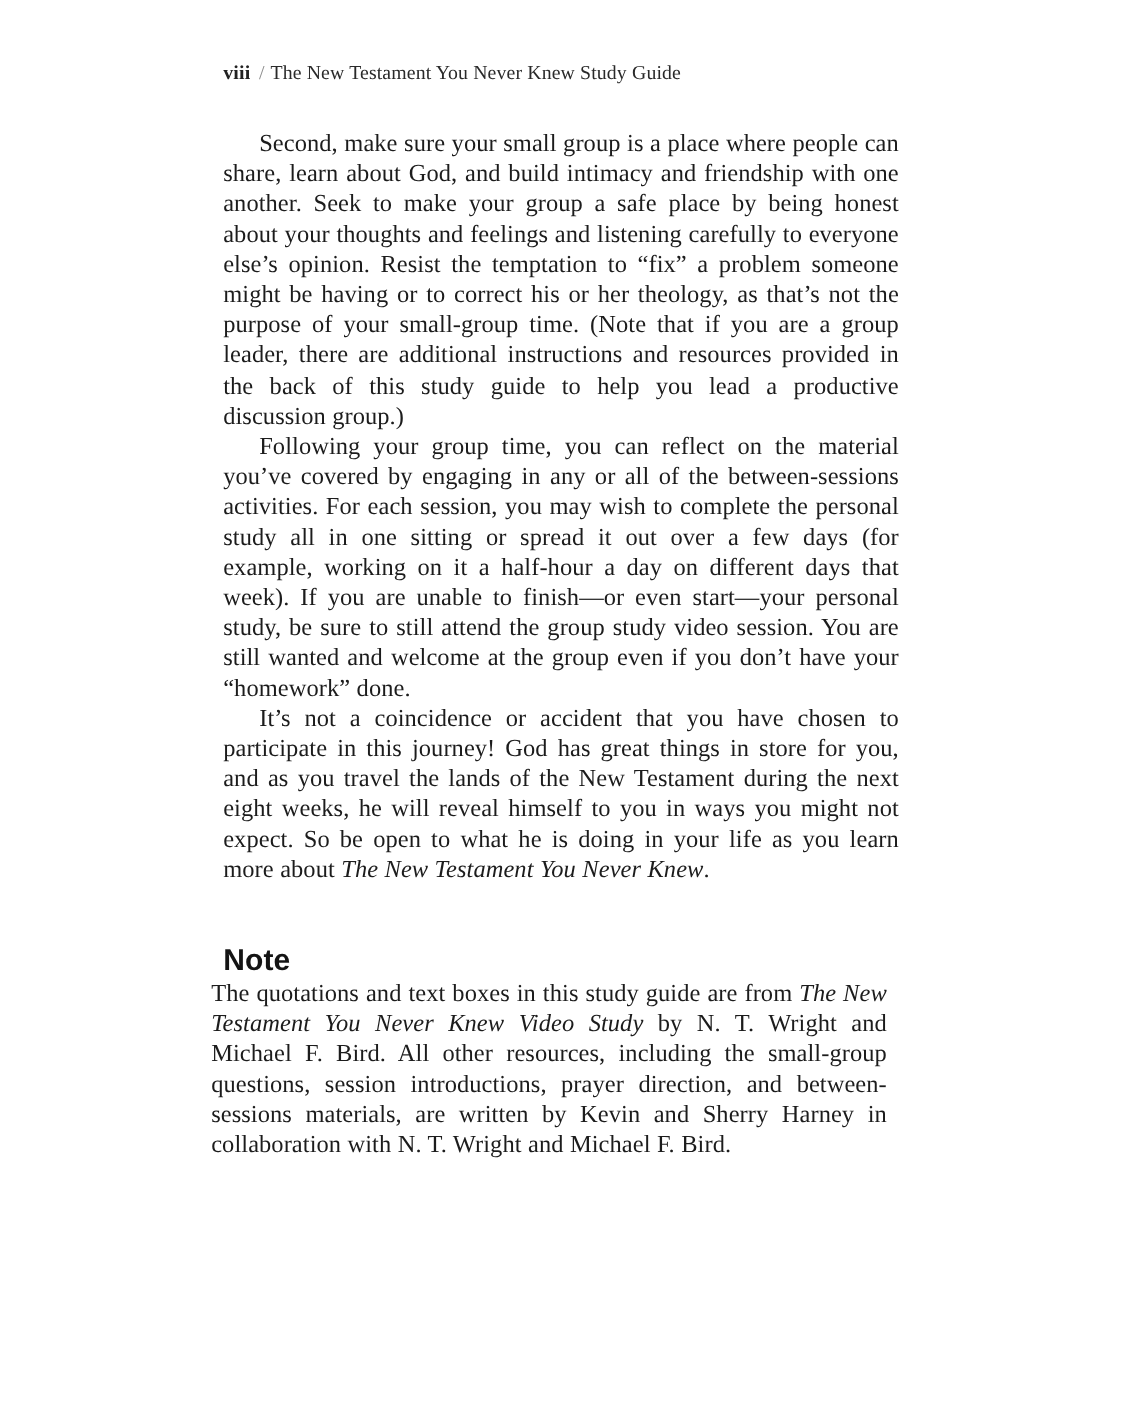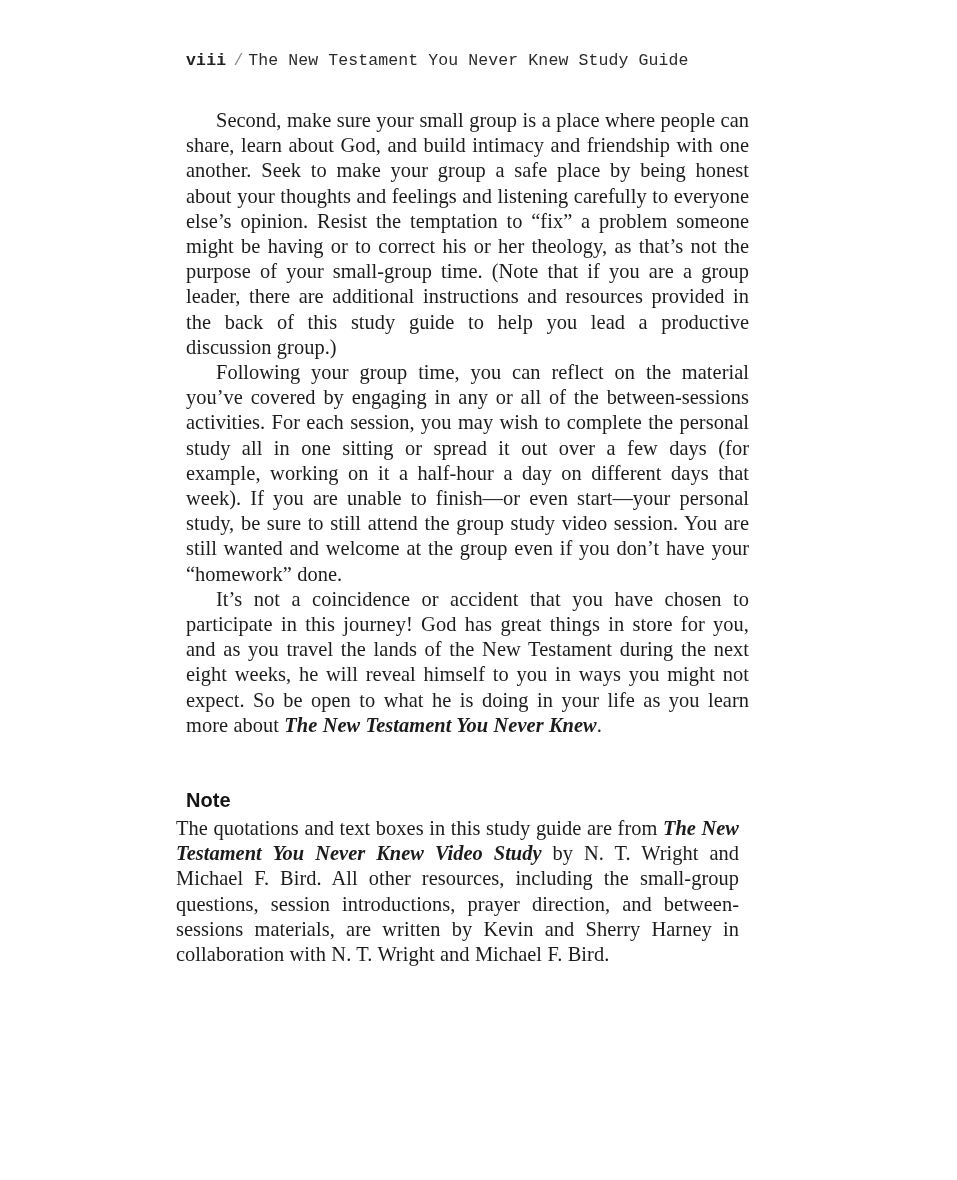--- a/index.html
+++ b/index.html
@@ -25,21 +25,21 @@
     height: 1180px;
     background: #ffffff;
   }
 
   
   .running-head {
     position: absolute;
     left: 186px;
     top: 50px;
     width: 563px;
-    font-family: Liberation Mono, monospace;
+    font-family: Liberation Serif, serif;
     font-size: 16.5px;
     line-height: 22px;
     color: #2a2a2a;
     white-space: nowrap;
   }
   .running-head .folio {
     font-weight: 700;
     letter-spacing: 0.2px;
     color: #222222;
   }
@@ -74,31 +74,30 @@
     word-spacing: 0.2px;
     hyphens: none;
   }
   p.body.indent {
     text-indent: 30px;
   }
   
 
   i, .ital {
     font-style: italic;
-    font-weight: bold;
   }
 
   
   .note-heading {
     margin: 0;
     position: absolute;
     left: 186px;
     top: 788px;
     font-family: "Liberation Sans", sans-serif;
-    font-size: 20px;
+    font-size: 25px;
     line-height: 24px;
     font-weight: 700;
     color: #141414;
     letter-spacing: 0.1px;
   }
 
   .note-block {
     position: absolute;
     left: 176px;
     top: 816px;

